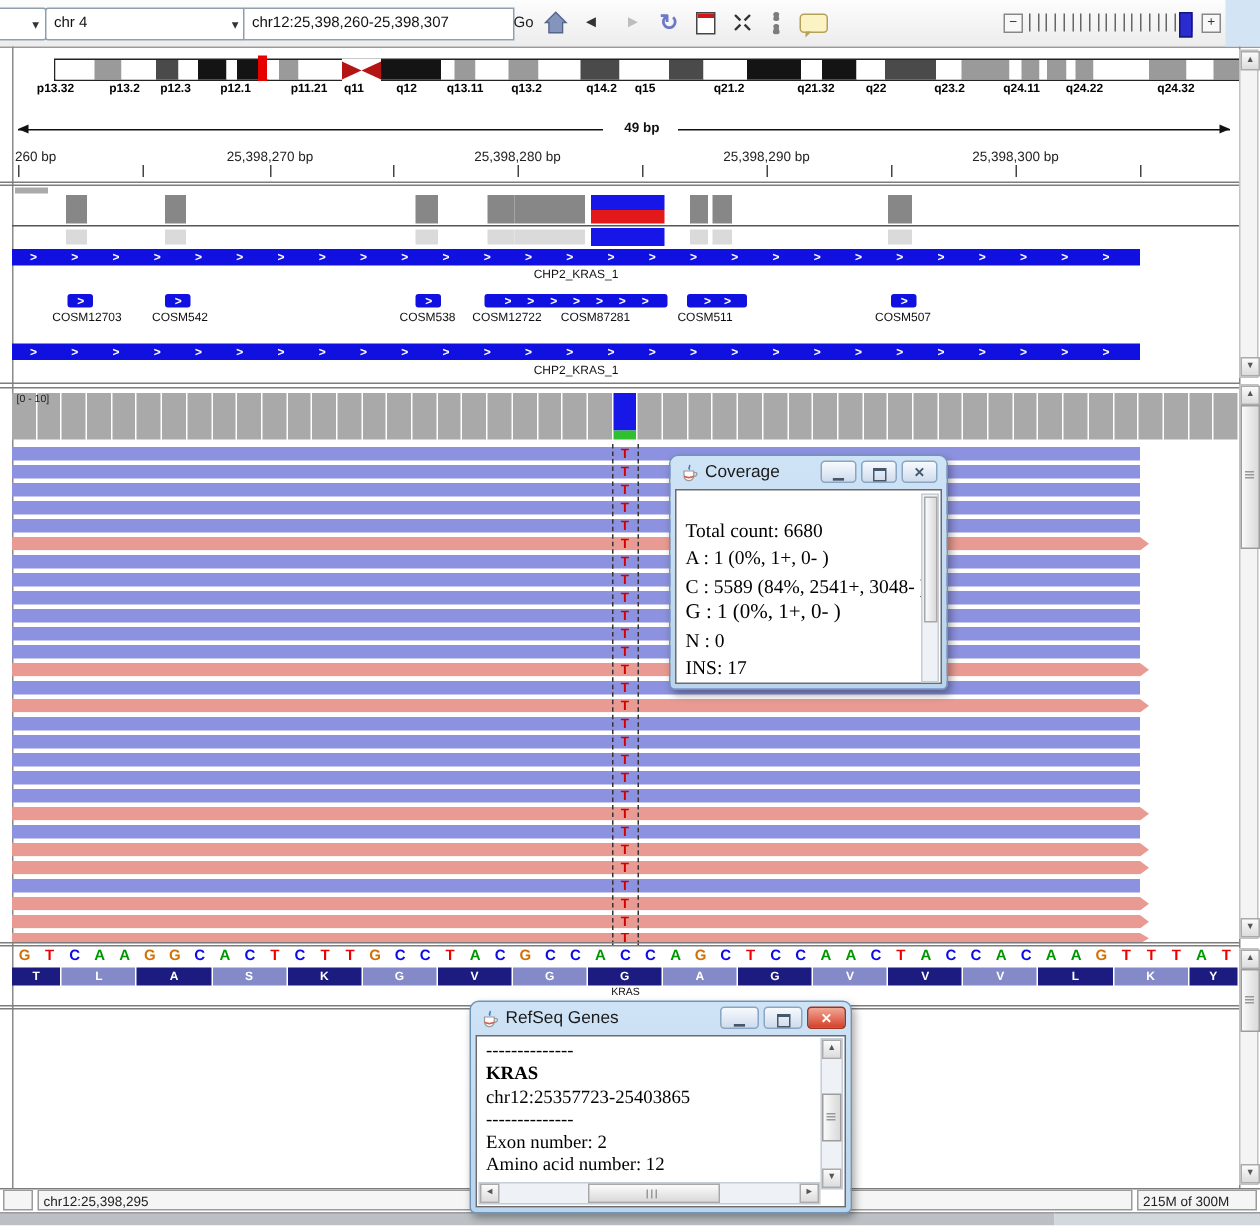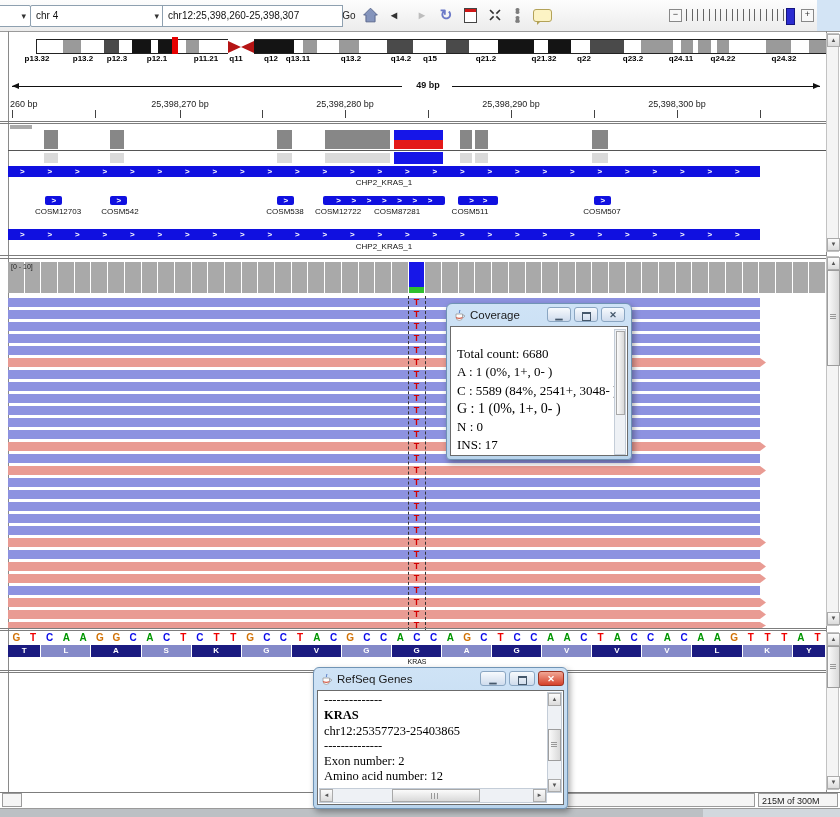--- a/index.html
+++ b/index.html
@@ -179,21 +179,21 @@
       <div style="position: absolute; left: 204px; top: 0.5px; width: 0px; height: 0px; border-right: 13px solid rgb(181, 20, 20); border-top: 6px solid transparent; border-bottom: 6px solid transparent;"></div>
     </div>
   <div id="ideolabels">
       <div class=" bandlbl" style="position: absolute; left: 37px;">p13.32</div>
       <div class=" bandlbl" style="position: absolute; left: 83px;">p13.2</div>
       <div class=" bandlbl" style="position: absolute; left: 117px;">p12.3</div>
       <div class=" bandlbl" style="position: absolute; left: 157px;">p12.1</div>
       <div class=" bandlbl" style="position: absolute; left: 206px;">p11.21</div>
       <div class=" bandlbl" style="position: absolute; left: 236px;">q11</div>
       <div class=" bandlbl" style="position: absolute; left: 271px;">q12</div>
-      <div class=" bandlbl" style="position: absolute; left: 298px;">q13.11</div>
+      <div class=" bandlbl" style="position: absolute; left: 310px;">q13.11</div>
       <div class=" bandlbl" style="position: absolute; left: 351px;">q13.2</div>
       <div class=" bandlbl" style="position: absolute; left: 401px;">q14.2</div>
       <div class=" bandlbl" style="position: absolute; left: 430px;">q15</div>
       <div class=" bandlbl" style="position: absolute; left: 486px;">q21.2</div>
       <div class=" bandlbl" style="position: absolute; left: 544px;">q21.32</div>
       <div class=" bandlbl" style="position: absolute; left: 584px;">q22</div>
       <div class=" bandlbl" style="position: absolute; left: 633px;">q23.2</div>
       <div class=" bandlbl" style="position: absolute; left: 681px;">q24.11</div>
       <div class=" bandlbl" style="position: absolute; left: 723px;">q24.22</div>
       <div class=" bandlbl" style="position: absolute; left: 784px;">q24.32</div>
@@ -655,19 +655,20 @@
         <div style="position:absolute;left:72px;top:0;width:86px;height:11px;background:linear-gradient(#fbfbfb,#d9d9d9);border:1px solid #a8a8a8;">
           <div style="position:absolute;left:38px;top:3px;width:1px;height:6px;background:#999;box-shadow:3px 0 0 #999,6px 0 0 #999;"></div>
         </div>
         <div class="sbBtn" style="right:0;top:0;left:auto;">►</div>
       </div>
     </div>
   </div>
 
   <div class="abs" style="left:0;top:792px;width:840px;height:1px;background:#7d7d7d;"></div>
   <div class="statbox" style="left:2px;width:20px;"></div>
+  <div class="statbox" style="left:25px;width:346px;">chr12:25,398,295</div>
   <div class="statbox" style="left:375px;width:380px;"></div>
   <div class="statbox" style="left:758px;width:80px;">215M of 300M</div>
   <div class="abs" style="left:0;top:808px;width:703px;height:9px;background:#bcc0c4;border-top:1px solid #9a9a9a;"></div>
   <div class="abs" style="left:703px;top:808px;width:137px;height:9px;background:#d2d8de;border-top:1px solid #9a9a9a;"></div>
 
 <div style="position: absolute; left: 172px; top: 37px; width: 6px; height: 17px; background: rgb(230, 0, 0); z-index: 3;"></div>
   </div>
 
 </body></html>

